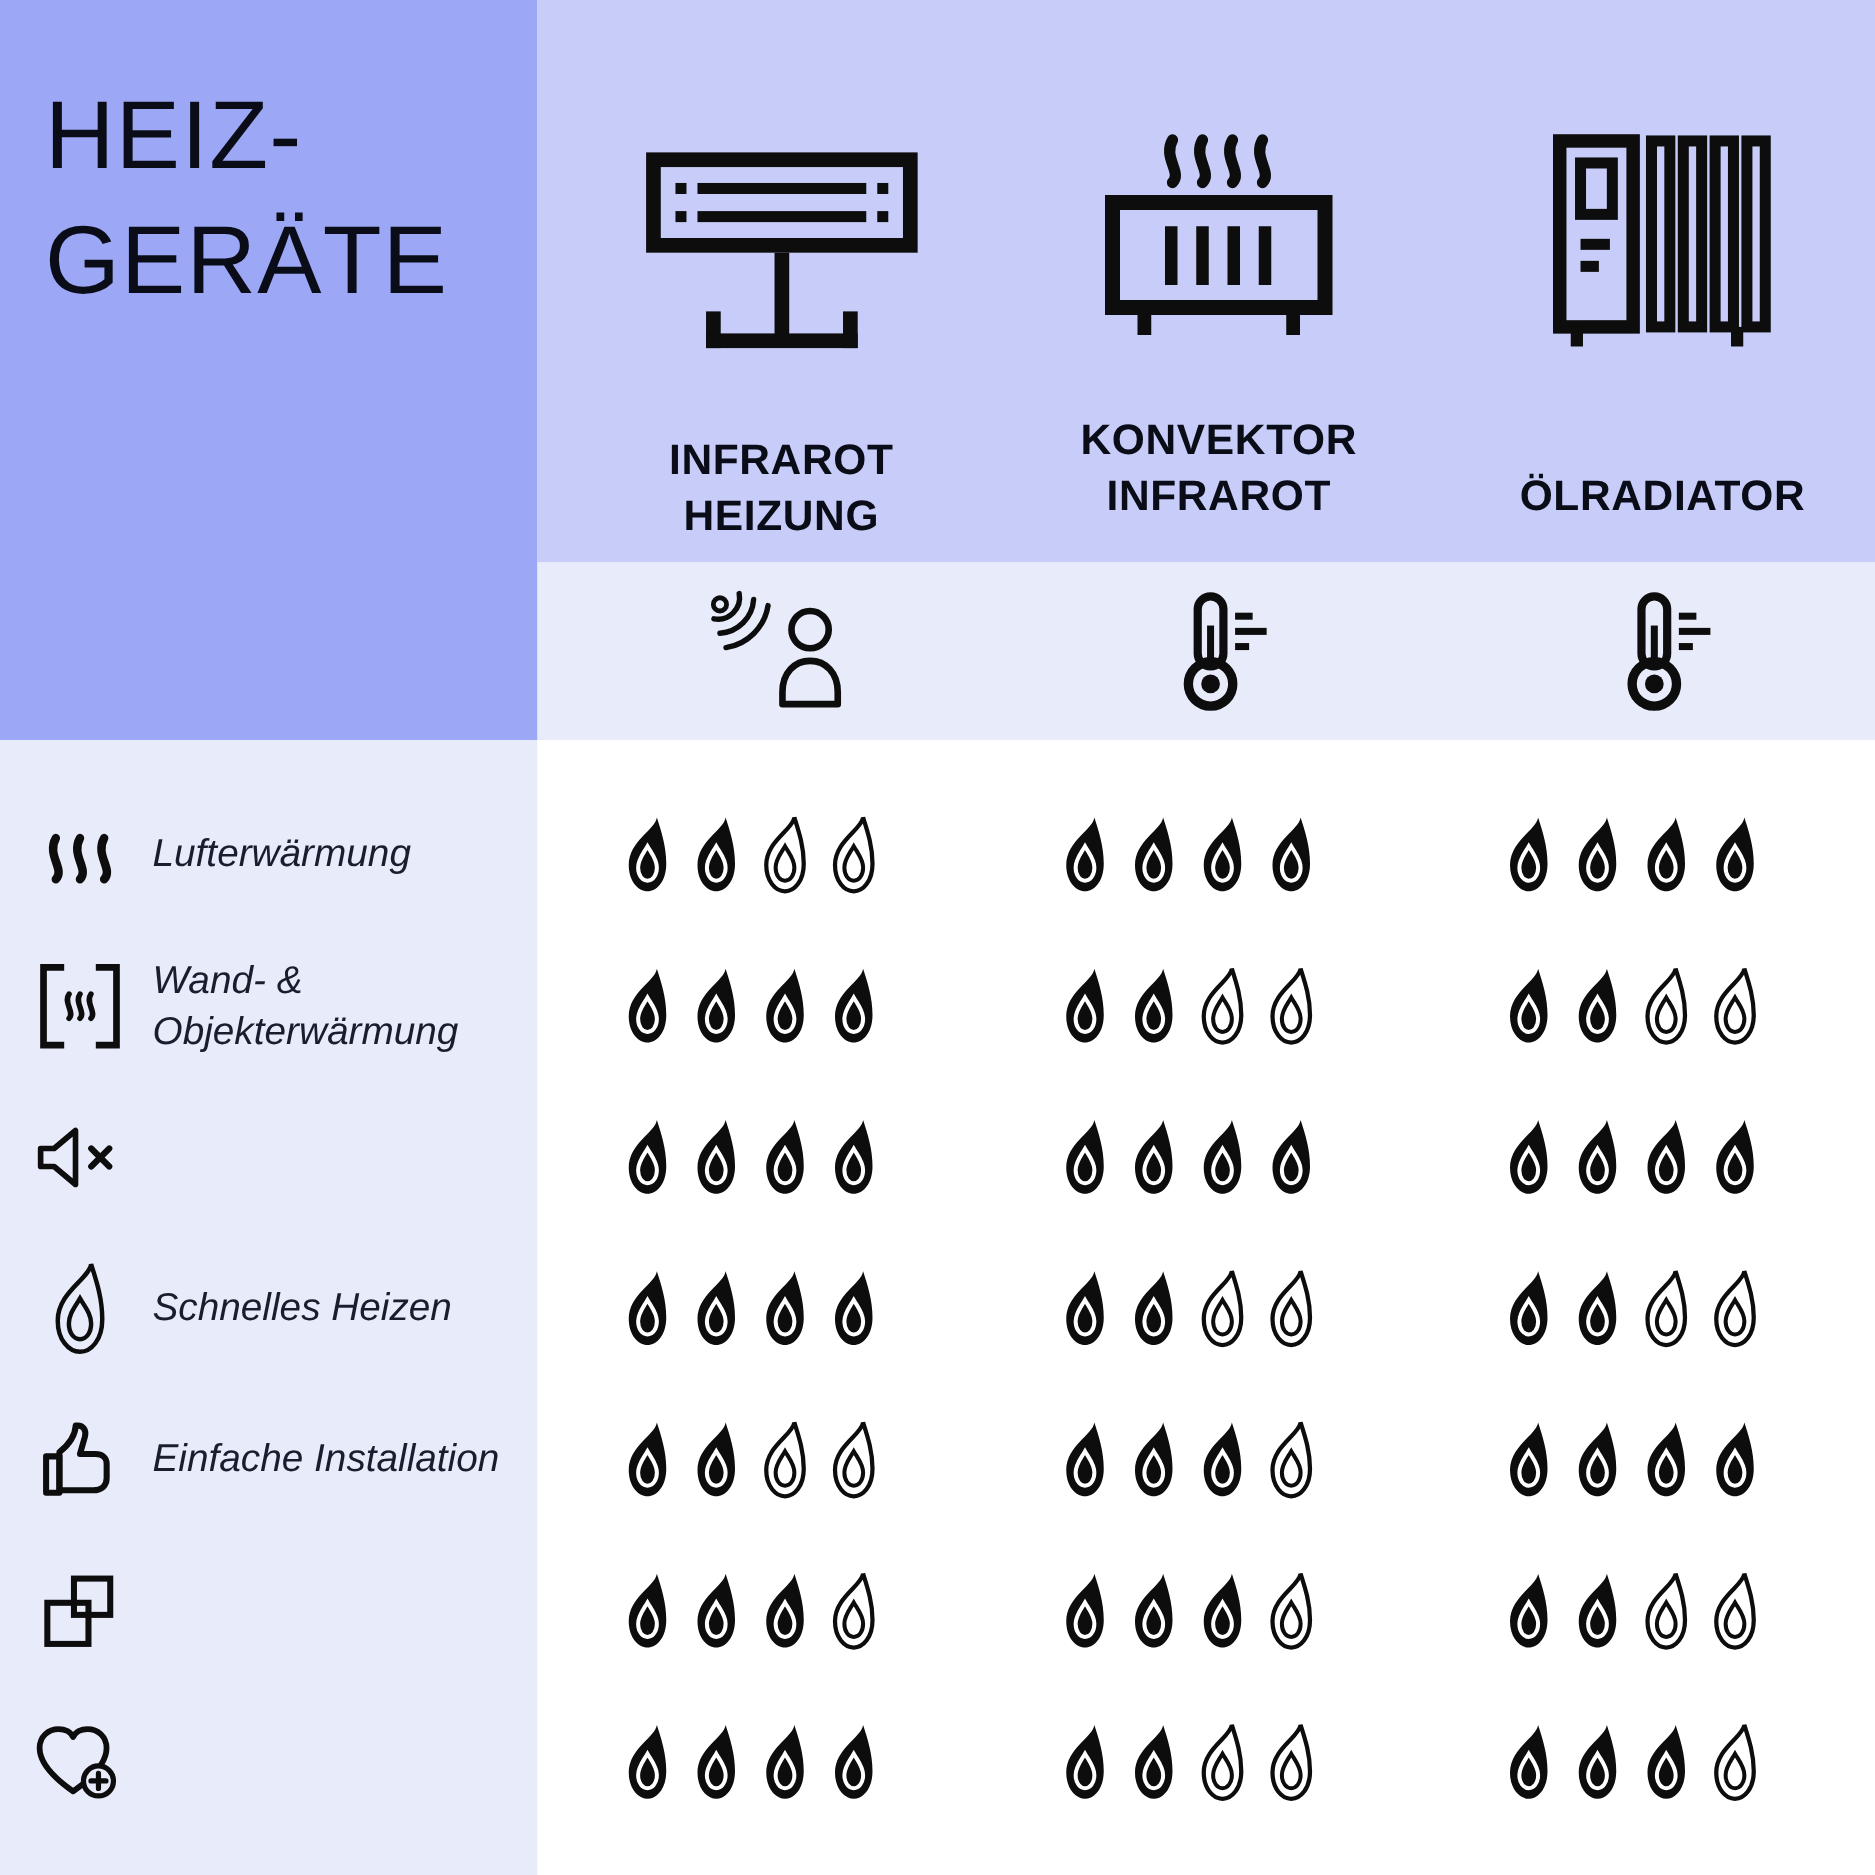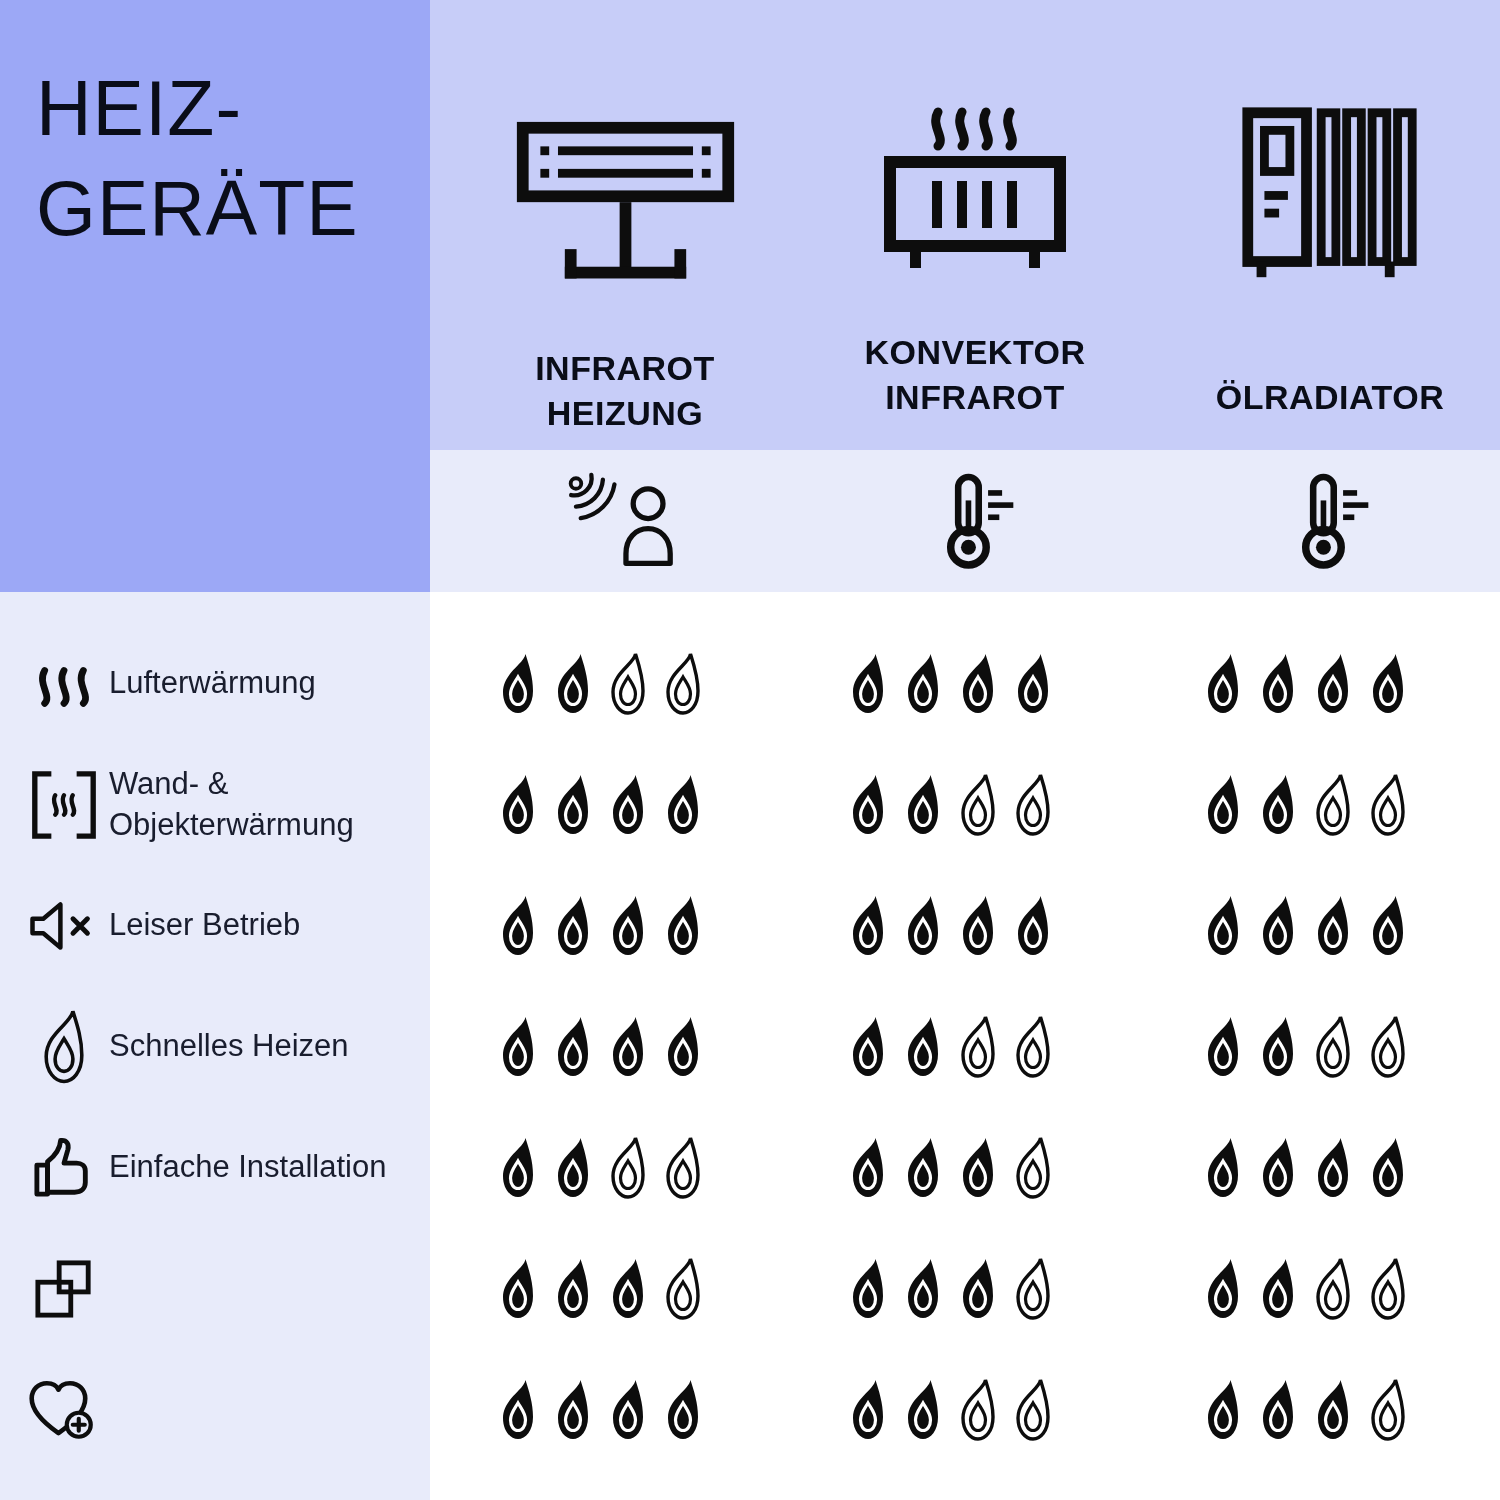--- a/index.html
+++ b/index.html
@@ -34,22 +34,22 @@
   .hcol3{left:725px;} 
 
   
   .tcell{position:absolute;top:0;height:142px;width:350px;display:flex;justify-content:center;align-items:center;}
   .tcell1{left:20px;}.tcell2{left:370px;}.tcell3{left:725px;}
 
   
   .row{position:absolute;left:0;width:1500px;height:121px;}
   .f-icon{position:absolute;left:28px;top:0;width:72px;height:121px;display:flex;align-items:center;justify-content:center;}
   .f-label{
-    position:absolute;left:109px;top:0;height:121px;width:300px;display:flex;align-items:center;
-    font-size:31px;line-height:1.3;font-weight:400;color:#191d2e;white-space:pre-line;
+    position:absolute;left:122px;top:0;height:121px;width:300px;display:flex;align-items:center;
+    font-size:31px;line-height:1.3;font-weight:400;color:#191d2e;white-space:pre-line;font-style:italic;
   }
   .cell{position:absolute;top:0;height:121px;width:220px;display:flex;align-items:center;justify-content:center;gap:9px;}
   .cell1{left:490px;}.cell2{left:840px;}.cell3{left:1195px;}
   .flame{display:block;}
   svg{display:block;}
 </style>
 </head>
 <body>
 
 <div id="canvas">
@@ -309,21 +309,20 @@
       </div>
   </div>
 
   <div class="row" style="top:865px">
     <div class="f-icon">
       <svg width="76" height="56" viewBox="0 0 80 58" fill="none" stroke="#0d0d0d">
         <path d="M5 21 H17 L36 5 V53 L17 37 H5 Z" stroke-width="5" stroke-linejoin="round"></path>
         <path d="M50 21 L66 37 M66 21 L50 37" stroke-width="5.5" stroke-linecap="round"></path>
       </svg>
     </div>
-    <div class="f-label">Leiser Betrieb</div>
     <div class="cell cell1">
         <svg class="flame" width="46" height="64" viewBox="0 0 44 64">
           <path d="M29.5 2 C 28 12 7 21 7 40 C 7 53 14.5 61 22 61 C 29.5 61 37 53 37 39 C 37 25 33 13 29.5 2 Z" fill="#0D0D0D"></path>
           <path d="M22 25 C 18.5 31 14.5 35.5 14.5 42 C 14.5 48.5 18 52.5 22 52.5 C 26 52.5 29.5 48.5 29.5 42 C 29.5 35.5 25.5 31 22 25 Z" fill="none" stroke="#ffffff" stroke-width="3.2"></path>
         </svg>
         <svg class="flame" width="46" height="64" viewBox="0 0 44 64">
           <path d="M29.5 2 C 28 12 7 21 7 40 C 7 53 14.5 61 22 61 C 29.5 61 37 53 37 39 C 37 25 33 13 29.5 2 Z" fill="#0D0D0D"></path>
           <path d="M22 25 C 18.5 31 14.5 35.5 14.5 42 C 14.5 48.5 18 52.5 22 52.5 C 26 52.5 29.5 48.5 29.5 42 C 29.5 35.5 25.5 31 22 25 Z" fill="none" stroke="#ffffff" stroke-width="3.2"></path>
         </svg>
         <svg class="flame" width="46" height="64" viewBox="0 0 44 64">

